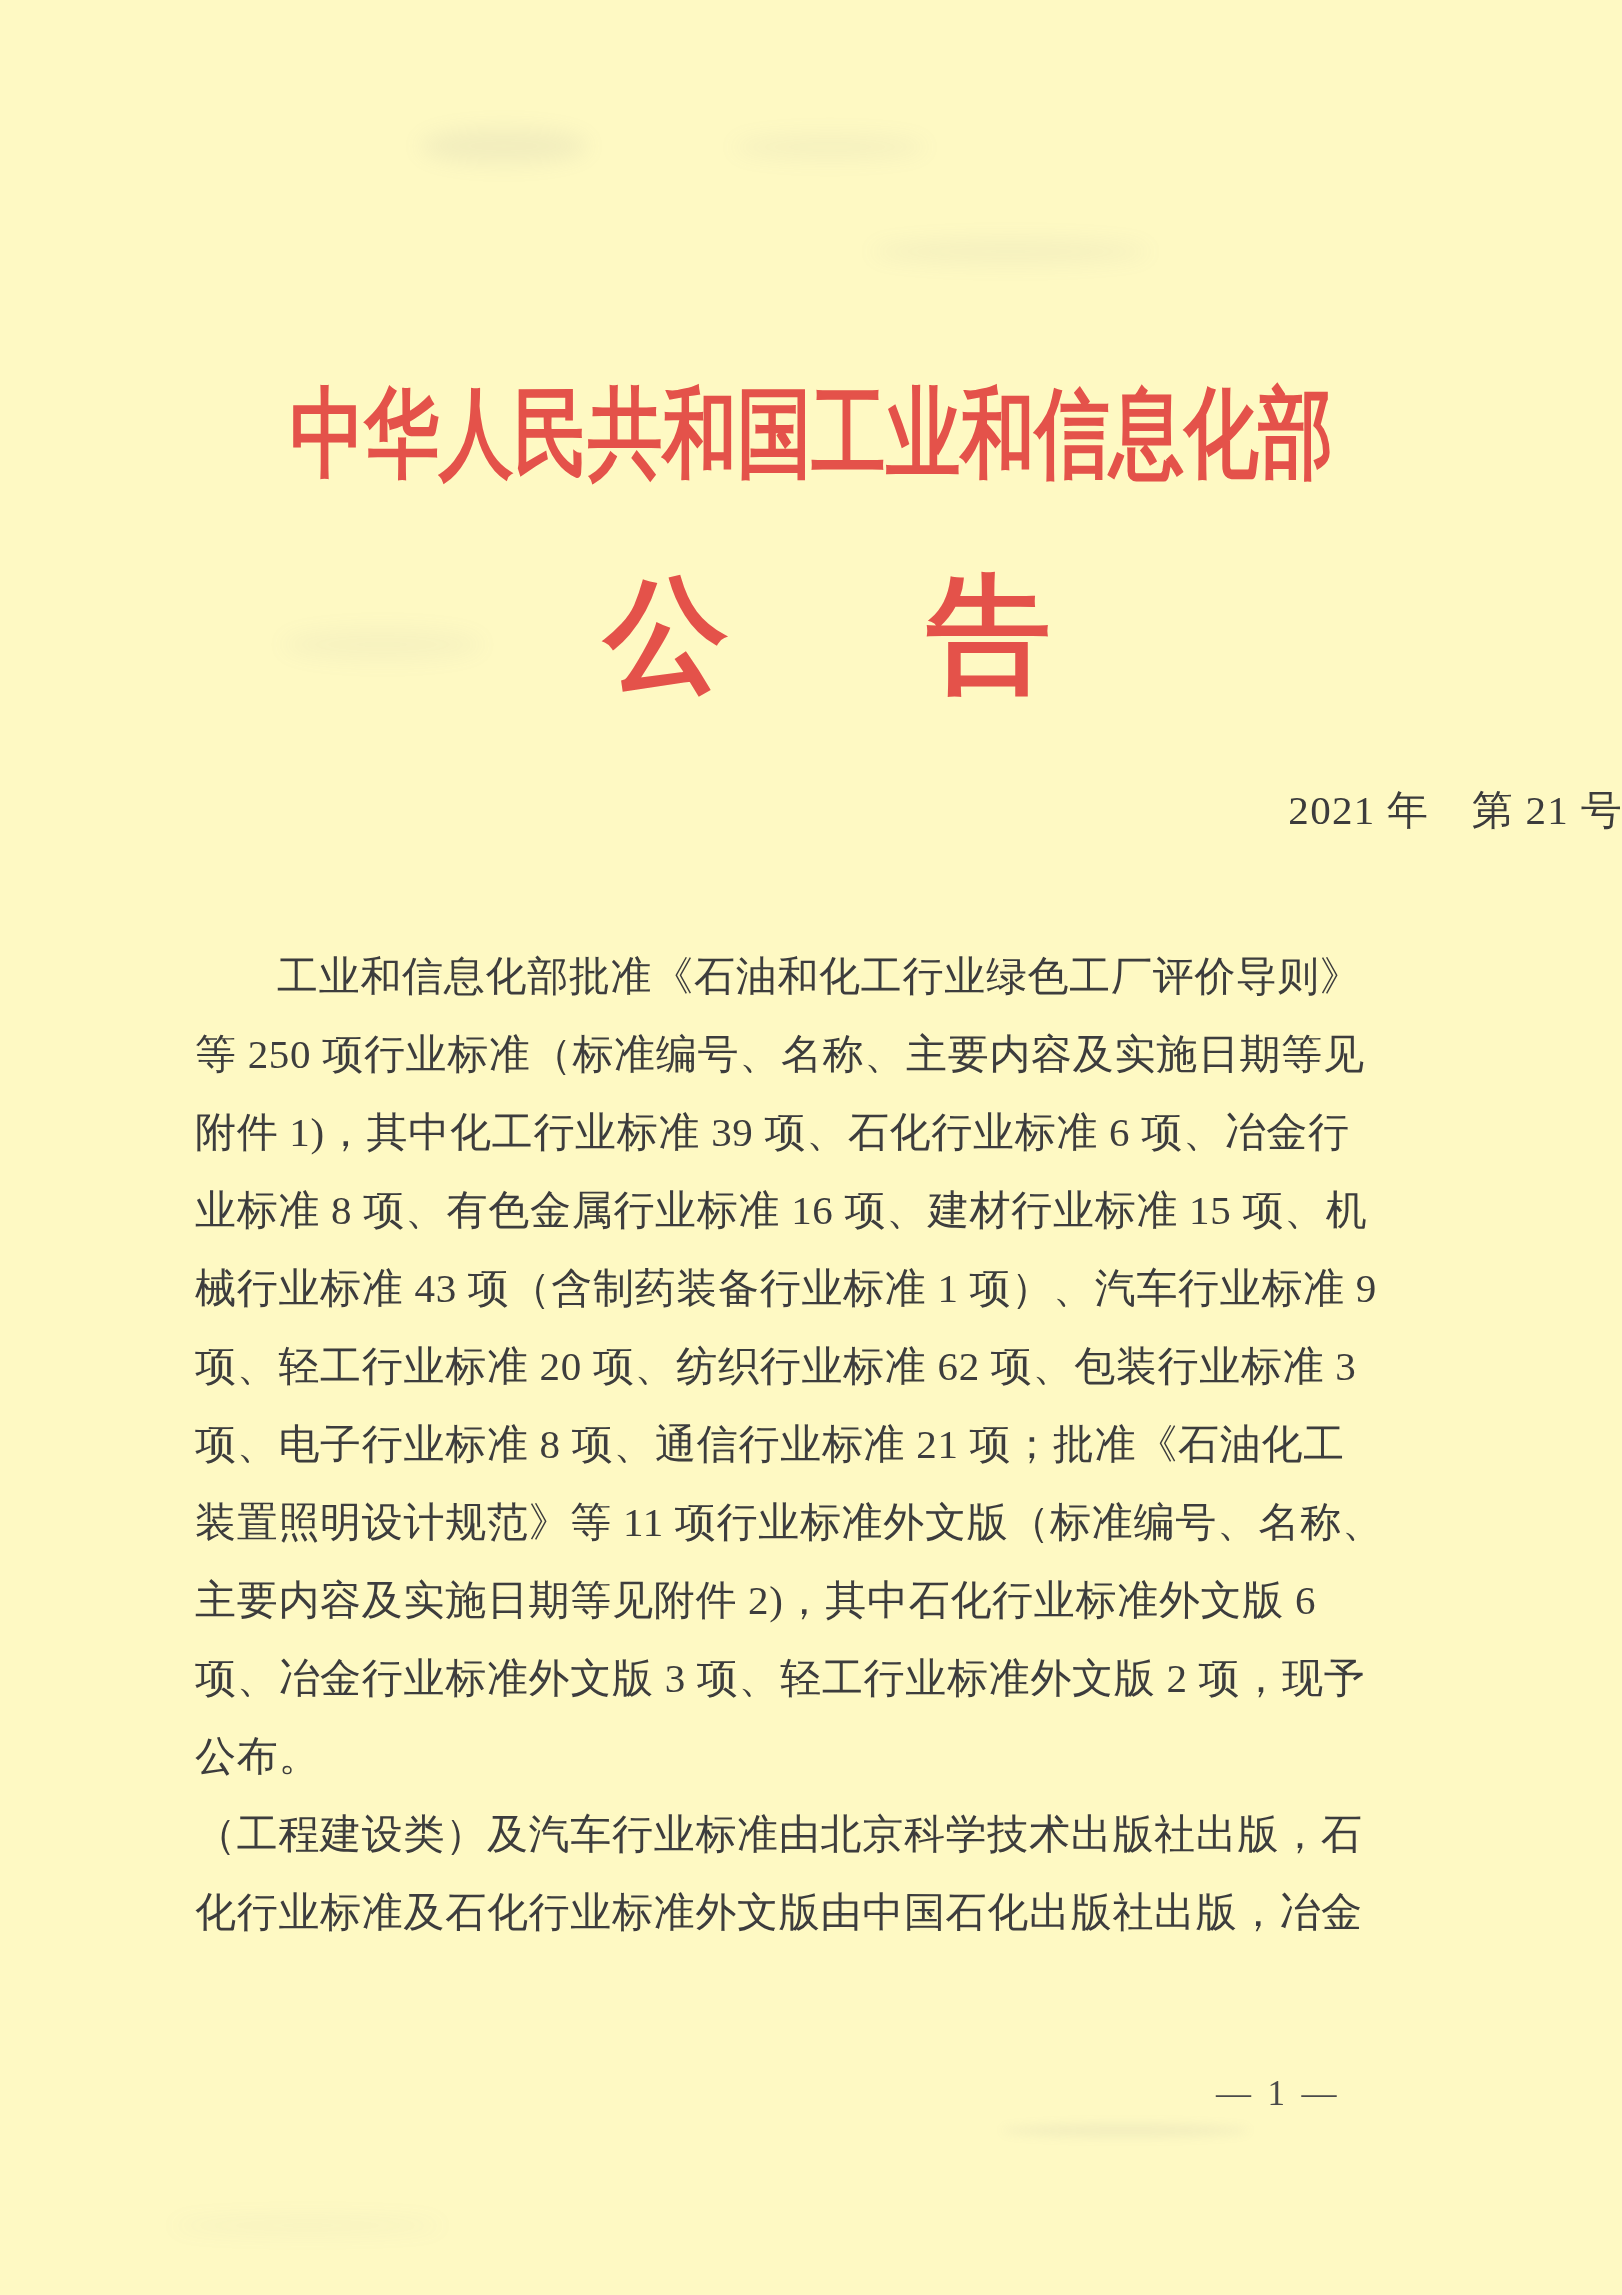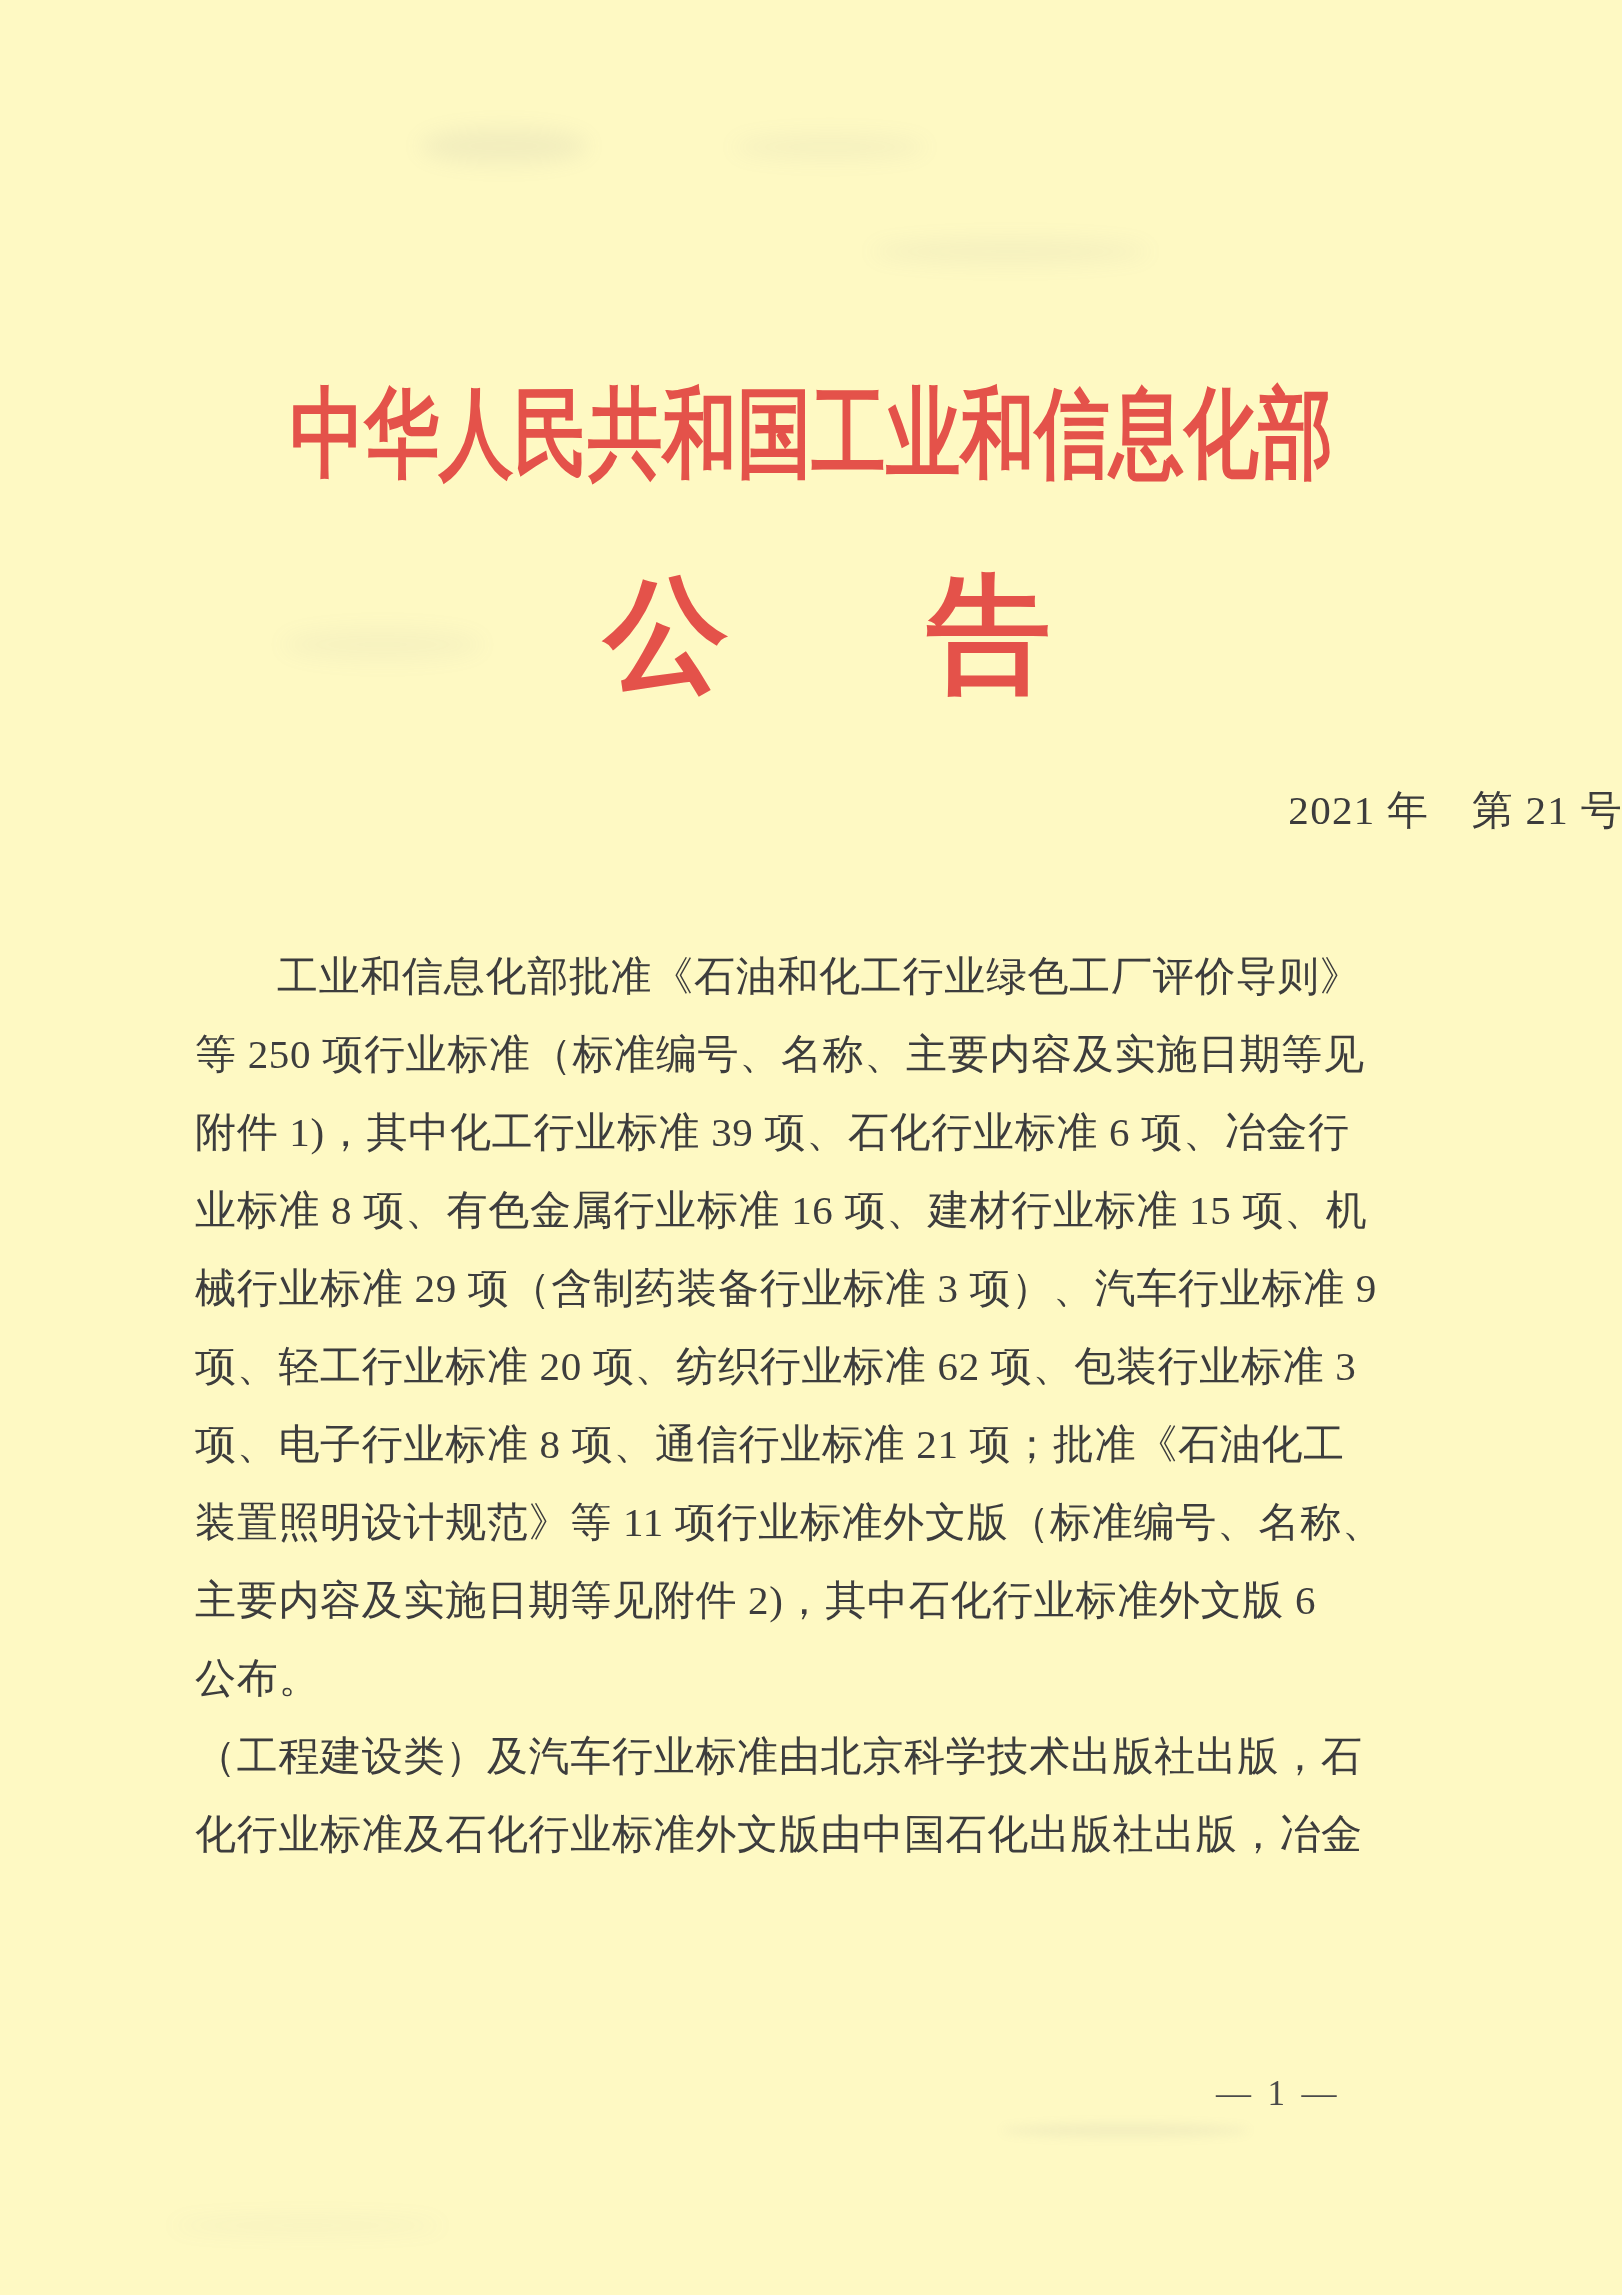--- a/index.html
+++ b/index.html
@@ -114,25 +114,26 @@
 
   <div class="doc-subtitle">公　告</div>
 
   <div class="issue-line">2021 年　第 21 号</div>
 
   <div class="body-text">
     <div class="line indent">工业和信息化部批准《石油和化工行业绿色工厂评价导则》</div>
     <div class="line">等 250 项行业标准（标准编号、名称、主要内容及实施日期等见</div>
     <div class="line">附件 1)，其中化工行业标准 39 项、石化行业标准 6 项、冶金行</div>
     <div class="line">业标准 8 项、有色金属行业标准 16 项、建材行业标准 15 项、机</div>
-    <div class="line">械行业标准 29 项（含制药装备行业标准 3 项）、汽车行业标准 9</div>
+    <div class="line">械行业标准 43 项（含制药装备行业标准 1 项）、汽车行业标准 9</div>
     <div class="line">项、轻工行业标准 20 项、纺织行业标准 62 项、包装行业标准 3</div>
     <div class="line">项、电子行业标准 8 项、通信行业标准 21 项；批准《石油化工</div>
     <div class="line">装置照明设计规范》等 11 项行业标准外文版（标准编号、名称、</div>
     <div class="line">主要内容及实施日期等见附件 2)，其中石化行业标准外文版 6</div>
+    <div class="line">项、冶金行业标准外文版 3 项、轻工行业标准外文版 2 项，现予</div>
     <div class="line">公布。</div>
     <div class="line">（工程建设类）及汽车行业标准由北京科学技术出版社出版，石</div>
     <div class="line">化行业标准及石化行业标准外文版由中国石化出版社出版，冶金</div>
   </div>
 
   <div class="page-number">— 1 —</div>
 
 </div>
 
 

